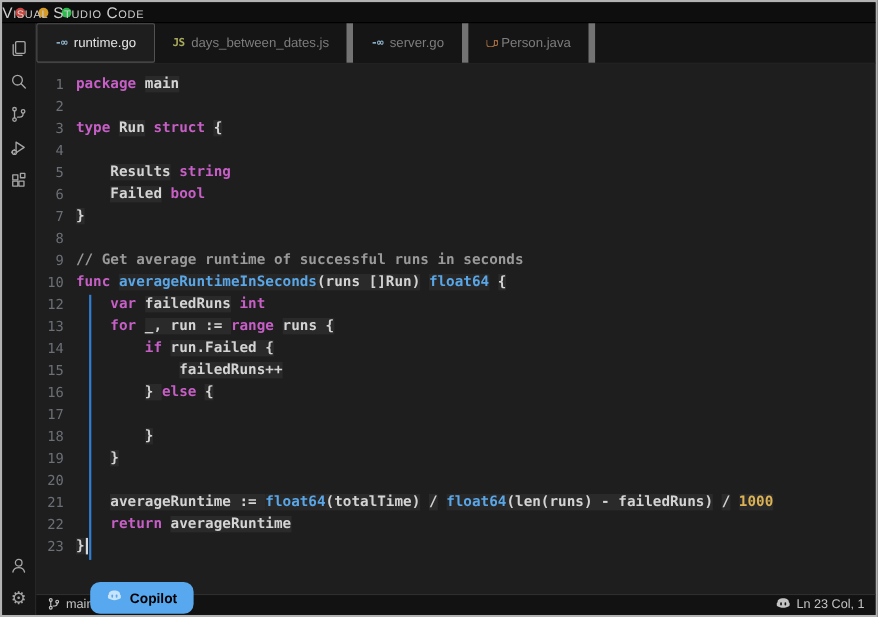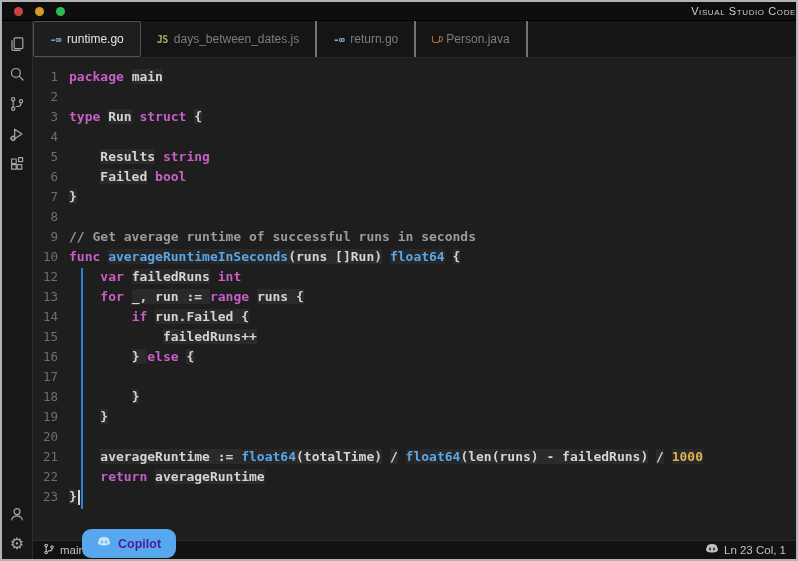--- a/index.html
+++ b/index.html
@@ -6,34 +6,34 @@
   body { background:#000; font-family:"Liberation Sans", sans-serif; width:798px; height:561px; overflow:hidden; }
   .window { width:798px; height:561px; border:2px solid #b3b3b3; background:#1e1e1e; position:relative; display:flex; flex-direction:column; overflow:hidden; }
 
   
   .titlebar { height:19px; background:#0e0e0e; display:flex; align-items:center; position:relative; flex:0 0 auto; border-bottom:1px solid #000; }
   .traffic { display:flex; gap:12px; margin-left:12px; }
   .light { width:9px; height:9px; border-radius:50%; }
   .light.red { background:#c9443e; }
   .light.yellow { background:#d59b28; }
   .light.green { background:#2ebc4f; }
-  .title { position:absolute; left:0; right:0; text-align:right; color:#cfcfcf; font-size:11px; font-variant:small-caps; letter-spacing:.6px; }
+  .title { position:absolute; left:0; right:0; text-align:left; color:#cfcfcf; font-size:14px; font-variant:small-caps; letter-spacing:.6px; }
 
   
   .main { flex:1 1 auto; display:flex; min-height:0; }
   .activitybar { width:31px; background:#171717; border-right:1px solid #2b2b2b; display:flex; flex-direction:column; align-items:center; padding-top:8px; flex:0 0 auto; }
   .act-icon { width:31px; height:30px; display:flex; align-items:center; justify-content:center; cursor:pointer; color:#a6a6a6; }
   .act-spacer { flex:1; }
   .gear-glyph { font-size:16px; color:#a6a6a6; line-height:1; font-family:"DejaVu Sans", sans-serif; }
 
   .editor-col { flex:1; display:flex; flex-direction:column; min-width:0; }
 
   
   .tabbar { height:37px; background:#151515; display:flex; align-items:stretch; border-bottom:1px solid #262626; flex:0 0 auto; }
-  .tab { display:flex; align-items:center; gap:6px; padding:0 16px; font-size:12px; color:#7d7d7d; background:#151515; border-right:2px solid #737373; cursor:pointer; white-space:nowrap; }
+  .tab { display:flex; align-items:center; gap:6px; padding:0 16px; font-size:12px; color:#7d7d7d; background:#151515; border-right:6px solid #737373; cursor:pointer; white-space:nowrap; }
   .tab.active { background:#1e1e1e; color:#e4e4e4; border:1px solid #525252; border-radius:2px; }
   .file-glyph { font-size:10px; font-weight:bold; font-family:"DejaVu Sans Mono", monospace; letter-spacing:-.5px; }
   .cup { width:8px; height:7px; border:1.3px solid #c8824a; border-top:none; border-radius:0 0 3px 3px; position:relative; display:inline-block; opacity:.8; }
   .cup::after { content:""; position:absolute; right:-4px; top:0; width:3px; height:4px; border:1.2px solid #c8824a; border-left:none; border-radius:0 3px 3px 0; }
 
   
   .editor { flex:1; background:#1e1e1e; overflow:hidden; position:relative; font-family:"DejaVu Sans Mono", monospace; font-size:13px; }
   .code-area { position:relative; padding-top:9px; }
   .code-line { display:flex; height:20px; line-height:20px; white-space:pre; }
   .ln { width:36px; flex:0 0 auto; text-align:right; padding-right:11px; color:#6b6f76; font-size:12.5px; }
@@ -46,21 +46,21 @@
   .tok-num{ color:#ddb254; background:rgba(255,255,255,0.05); }
   .cursor { display:inline-block; width:2px; height:15px; background:#d8d8d8; vertical-align:middle; margin-left:1px; }
   .indent-guide { position:absolute; left:48px; top:210px; width:1.5px; height:241px; background:#2f7fd0; }
 
   
   .statusbar { height:19px; background:#121212; border-top:1px solid #2e2e2e; display:flex; align-items:center; justify-content:space-between; padding:0 10px; flex:0 0 auto; font-size:11.5px; color:#c3c3c3; }
   .sb-left, .sb-right { display:flex; align-items:center; gap:5px; }
   .sb-item { display:flex; align-items:center; gap:5px; cursor:pointer; }
 
   
-  .copilot-badge { position:absolute; left:80px; bottom:1px; height:29px; padding:0 15px; background:#58a8f0; border-radius:9px; display:flex; align-items:center; gap:7px; color:#4c1d95; font-size:12.5px; font-weight:bold; cursor:pointer; z-index:5; }
+  .copilot-badge { position:absolute; left:80px; bottom:1px; height:29px; padding:0 15px; background:#58a8f0; border-radius:9px; display:flex; align-items:center; gap:7px; color:#000000; font-size:12.5px; font-weight:bold; cursor:pointer; z-index:5; }
 </style>
 </head>
 <body>
 
 <div class="window">
 
   <div class="titlebar">
     <div class="traffic">
       <span class="light red"></span>
       <span class="light yellow"></span>
@@ -124,21 +124,21 @@
           <div class="tab active">
             <span class="file-glyph" style="color: rgb(143, 180, 205);">-∞</span>
             <span>runtime.go</span>
           </div>
           <div class="tab">
             <span class="file-glyph" style="color: rgb(169, 169, 92);">JS</span>
             <span>days_between_dates.js</span>
           </div>
           <div class="tab">
             <span class="file-glyph" style="color: rgb(143, 180, 205);">-∞</span>
-            <span>return.go</span>
+            <span>server.go</span>
           </div>
           <div class="tab">
             <span><span class="cup"></span></span>
             <span>Person.java</span>
           </div>
         </div>
 
       <div class="editor">
         <div class="code-area" id="code-area">
           <div class="indent-guide"></div>

